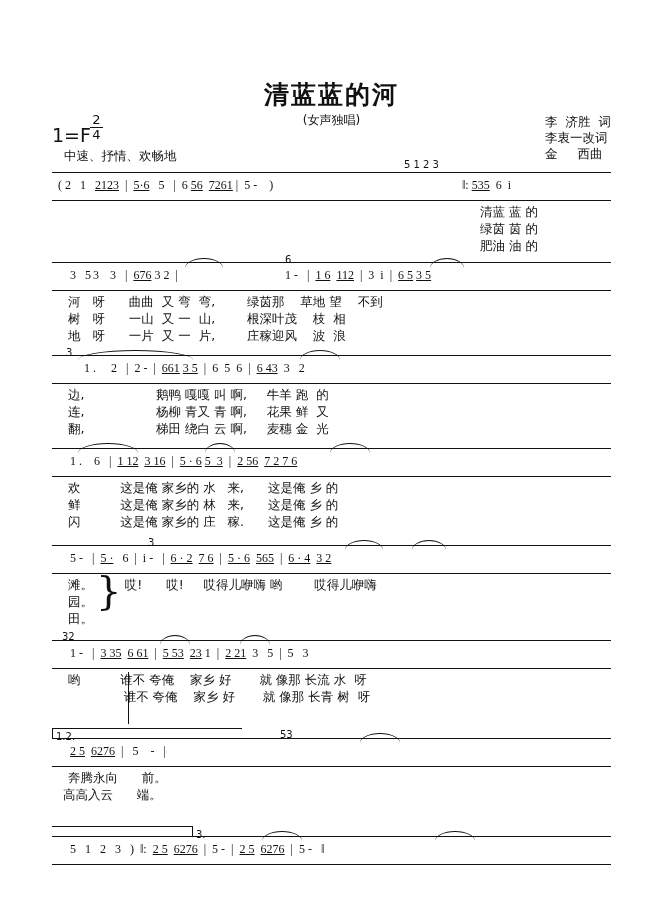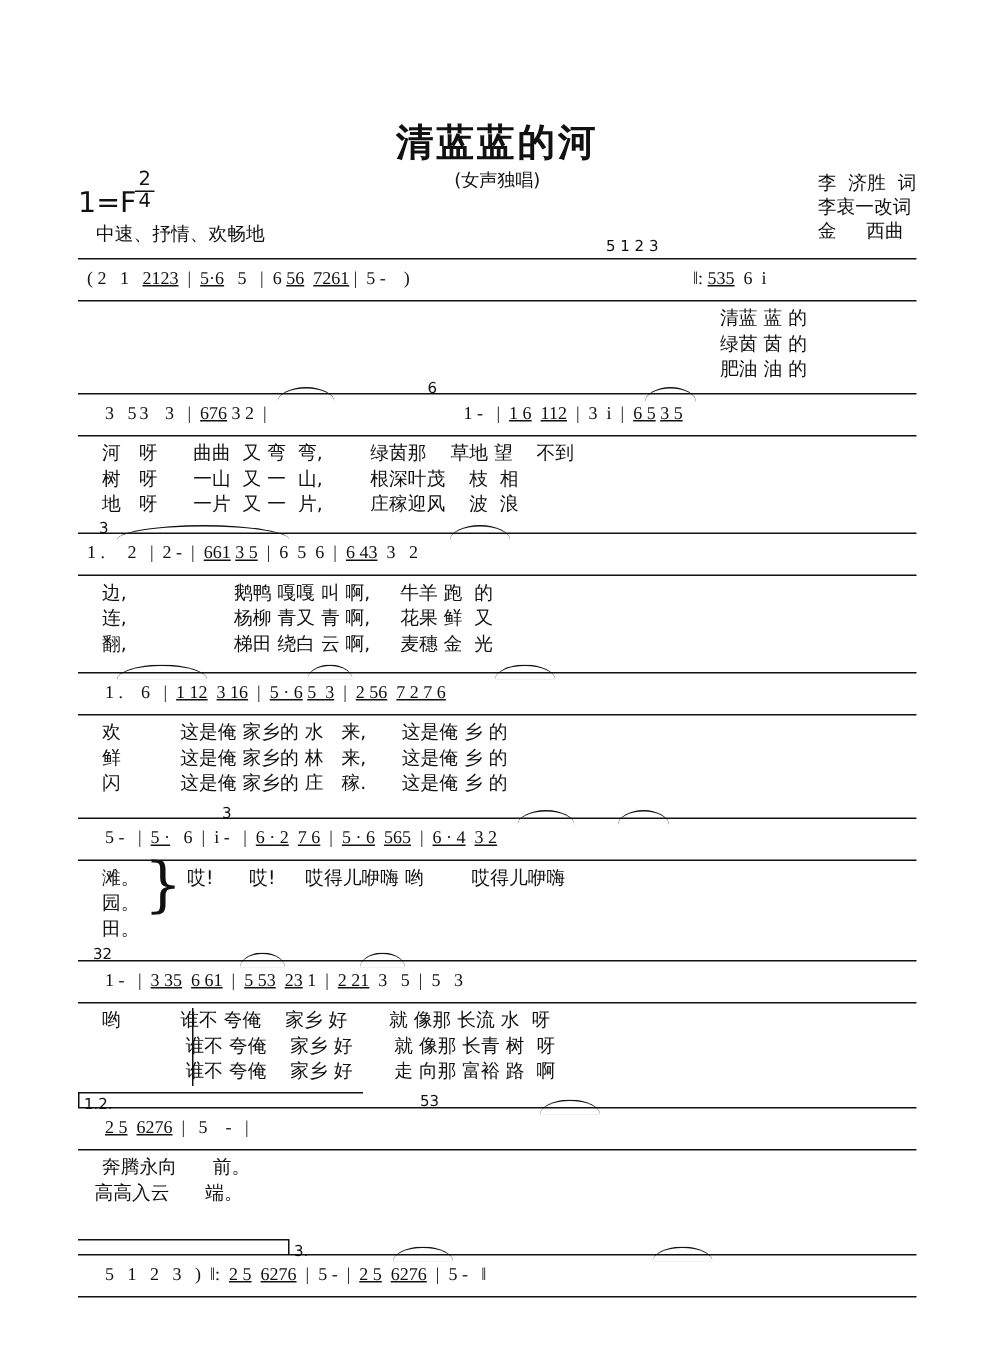--- a/index.html
+++ b/index.html
@@ -59,33 +59,33 @@
   <div class="ly" style="left:480px;top:205px;">清蓝 蓝 的</div>
   <div class="ly" style="left:480px;top:222px;">绿茵 茵 的</div>
   <div class="ly" style="left:480px;top:239px;">肥油 油 的</div>
 
   <div class="bl" style="left:52px;top:262px;width:559px;height:1px;"></div>
   <div class="bl" style="left:52px;top:290px;width:559px;height:1px;"></div>
   <div class="slur" style="left:185px;top:258px;width:38px;"></div>
   <div class="slur" style="left:430px;top:258px;width:34px;"></div>
 
   <div class="n" style="left:70px;top:267px;">3&nbsp;&nbsp; <span style="letter-spacing:2px;">53</span>&nbsp;&nbsp; 3&nbsp;&nbsp; |&nbsp; <span style="text-decoration:underline;margin-top:34px;">676</span> 3 2&nbsp; |</div>
-  <div class="n" style="left:285px;top:267px;margin-left:24px;">1 -&nbsp;&nbsp; |&nbsp; <span style="text-decoration:underline;">1 6</span>&nbsp; <span style="text-decoration:underline;">112</span>&nbsp; |&nbsp; 3&nbsp; i&nbsp; |&nbsp; <span style="text-decoration:underline;">6 5</span> <span style="text-decoration:underline;">3 5</span></div>
+  <div class="n" style="left:285px;top:267px;">1 -&nbsp;&nbsp; |&nbsp; <span style="text-decoration:underline;">1 6</span>&nbsp; <span style="text-decoration:underline;">112</span>&nbsp; |&nbsp; 3&nbsp; i&nbsp; |&nbsp; <span style="text-decoration:underline;">6 5</span> <span style="text-decoration:underline;">3 5</span></div>
   <div class="sm" style="left:285px;top:255px;">6</div>
 
   <div class="ly" style="left:68px;top:295px;">河   呀      曲曲  又 弯  弯,        绿茵那    草地 望    不到</div>
   <div class="ly" style="left:68px;top:312px;">树   呀      一山  又 一  山,        根深叶茂    枝  相</div>
   <div class="ly" style="left:68px;top:329px;">地   呀      一片  又 一  片,        庄稼迎风    波  浪</div>
 
   <div class="bl" style="left:52px;top:355px;width:559px;height:1px;"></div>
   <div class="bl" style="left:52px;top:383px;width:559px;height:1px;"></div>
   <div class="slur" style="left:78px;top:350px;width:115px;"></div>
   <div class="slur" style="left:300px;top:350px;width:40px;"></div>
 
-  <div class="n" style="left:58px;top:360px;">1 .&nbsp;&nbsp;&nbsp;&nbsp; 2&nbsp;&nbsp; |&nbsp; 2 -&nbsp; |&nbsp; <span style="text-decoration:underline;">661</span> <span style="text-decoration:underline;">3 5</span>&nbsp; |&nbsp; 6&nbsp; 5&nbsp; 6&nbsp; |&nbsp; <span style="text-decoration:underline;">6 43</span>&nbsp; 3&nbsp;&nbsp; 2</div>
+  <div class="n" style="left:84px;top:360px;">1 .&nbsp;&nbsp;&nbsp;&nbsp; 2&nbsp;&nbsp; |&nbsp; 2 -&nbsp; |&nbsp; <span style="text-decoration:underline;">661</span> <span style="text-decoration:underline;">3 5</span>&nbsp; |&nbsp; 6&nbsp; 5&nbsp; 6&nbsp; |&nbsp; <span style="text-decoration:underline;">6 43</span>&nbsp; 3&nbsp;&nbsp; 2</div>
   <div class="sm" style="left:66px;top:348px;">3</div>
 
   <div class="ly" style="left:68px;top:388px;">边,                  鹅鸭 嘎嘎 叫 啊,     牛羊 跑  的</div>
   <div class="ly" style="left:68px;top:405px;">连,                  杨柳 青又 青 啊,     花果 鲜  又</div>
   <div class="ly" style="left:68px;top:422px;">翻,                  梯田 绕白 云 啊,     麦穗 金  光</div>
 
   <div class="bl" style="left:52px;top:448px;width:559px;height:1px;"></div>
   <div class="bl" style="left:52px;top:476px;width:559px;height:1px;"></div>
   <div class="slur" style="left:78px;top:443px;width:60px;"></div>
   <div class="slur" style="left:205px;top:443px;width:30px;"></div>
@@ -114,21 +114,20 @@
   <div class="bl" style="left:52px;top:668px;width:559px;height:1px;"></div>
   <div class="slur" style="left:160px;top:635px;width:30px;"></div>
   <div class="slur" style="left:240px;top:635px;width:30px;"></div>
 
   <div class="n" style="left:70px;top:645px;">1 -&nbsp;&nbsp; |&nbsp; <span style="text-decoration:underline;">3 35</span>&nbsp; <span style="text-decoration:underline;">6 61</span>&nbsp; |&nbsp; <span style="text-decoration:underline;">5 53</span>&nbsp; <span style="text-decoration:underline;">23</span> 1&nbsp; |&nbsp; <span style="text-decoration:underline;">2 21</span>&nbsp; 3&nbsp;&nbsp; 5&nbsp; |&nbsp; 5&nbsp;&nbsp; 3</div>
   <div class="sm" style="left:62px;top:632px;">32</div>
 
   <div class="bl" style="left:128px;top:672px;width:1px;height:52px;"></div>
   <div class="ly" style="left:68px;top:673px;">哟          谁不 夸俺    家乡 好       就 像那 长流 水  呀</div>
   <div class="ly" style="left:68px;top:690px;text-align:right;">              谁不 夸俺    家乡 好       就 像那 长青 树  呀</div>
-  <div class="ly" style="left:68px;top:707px;">              谁不 夸俺    家乡 好       走 向那 富裕 路  啊</div>
 
   <div class="bl" style="left:52px;top:728px;width:190px;height:1px;"></div>
   <div class="bl" style="left:52px;top:728px;width:1px;height:10px;"></div>
   <div class="sm" style="left:56px;top:732px;">1.2.</div>
   <div class="bl" style="left:52px;top:738px;width:559px;height:1px;"></div>
   <div class="bl" style="left:52px;top:766px;width:559px;height:1px;"></div>
   <div class="slur" style="left:360px;top:733px;width:40px;"></div>
 
   <div class="n" style="left:70px;top:743px;"><span style="text-decoration:underline;">2 5</span>&nbsp; <span style="text-decoration:underline;">6276</span>&nbsp; |&nbsp;&nbsp; 5&nbsp;&nbsp;&nbsp; -&nbsp;&nbsp; |</div>
   <div class="sm" style="left:280px;top:730px;">53</div>

